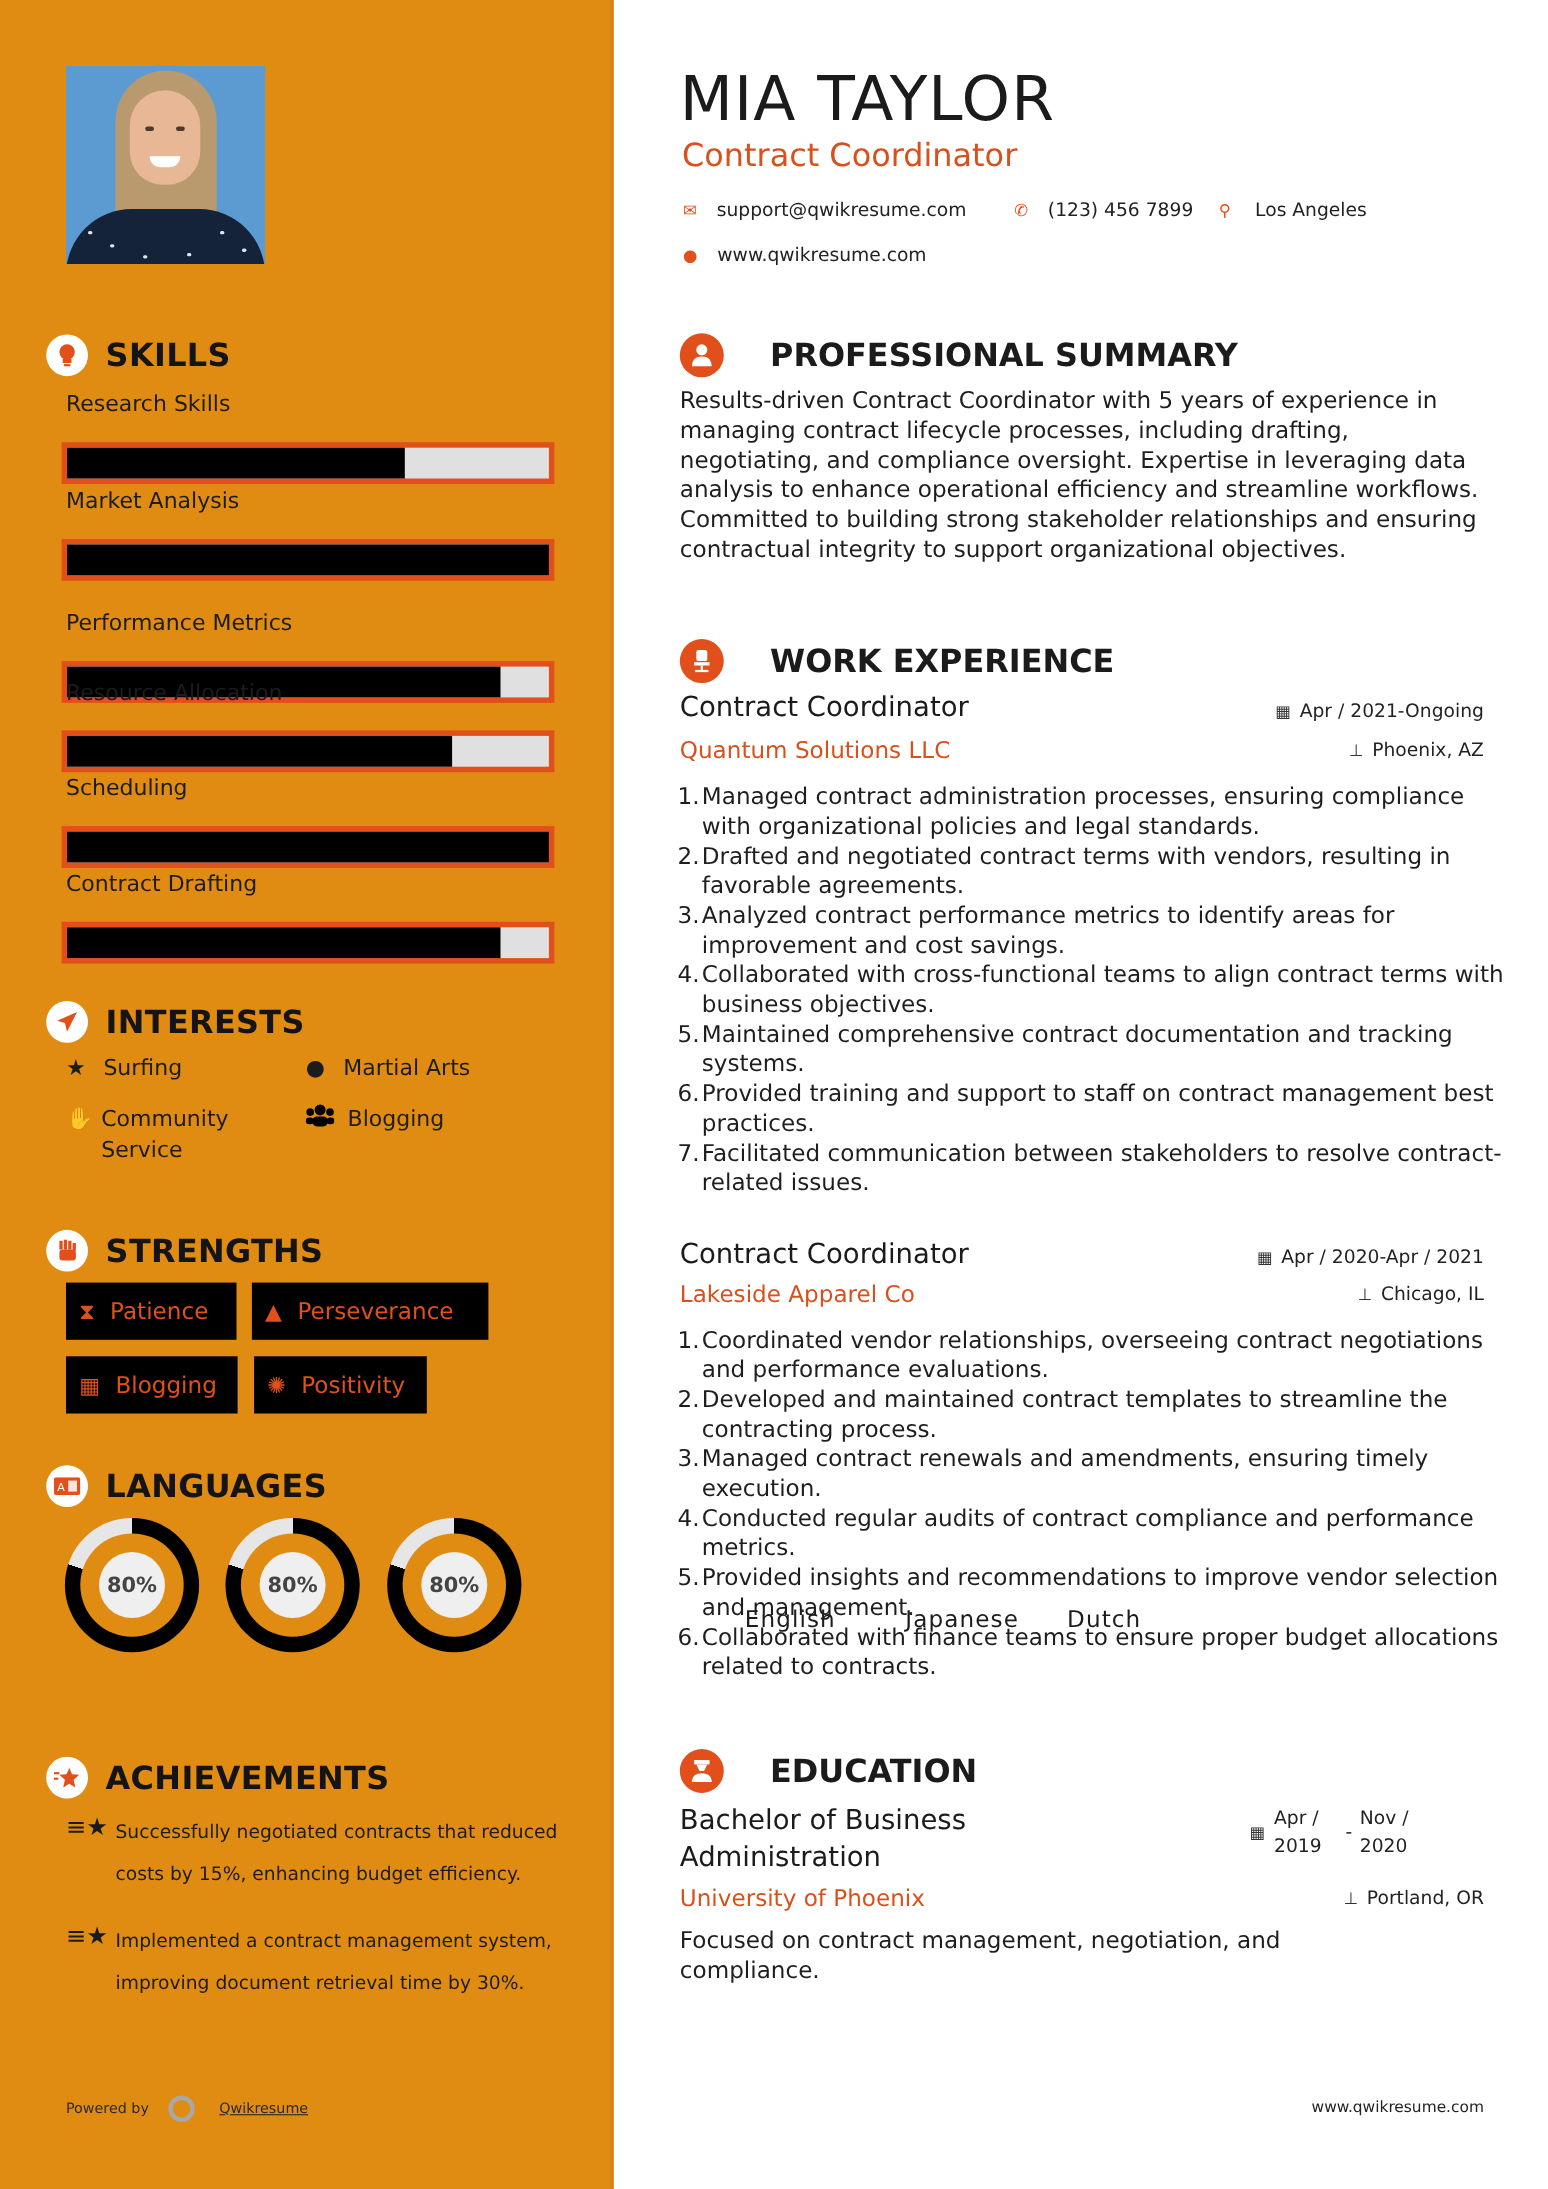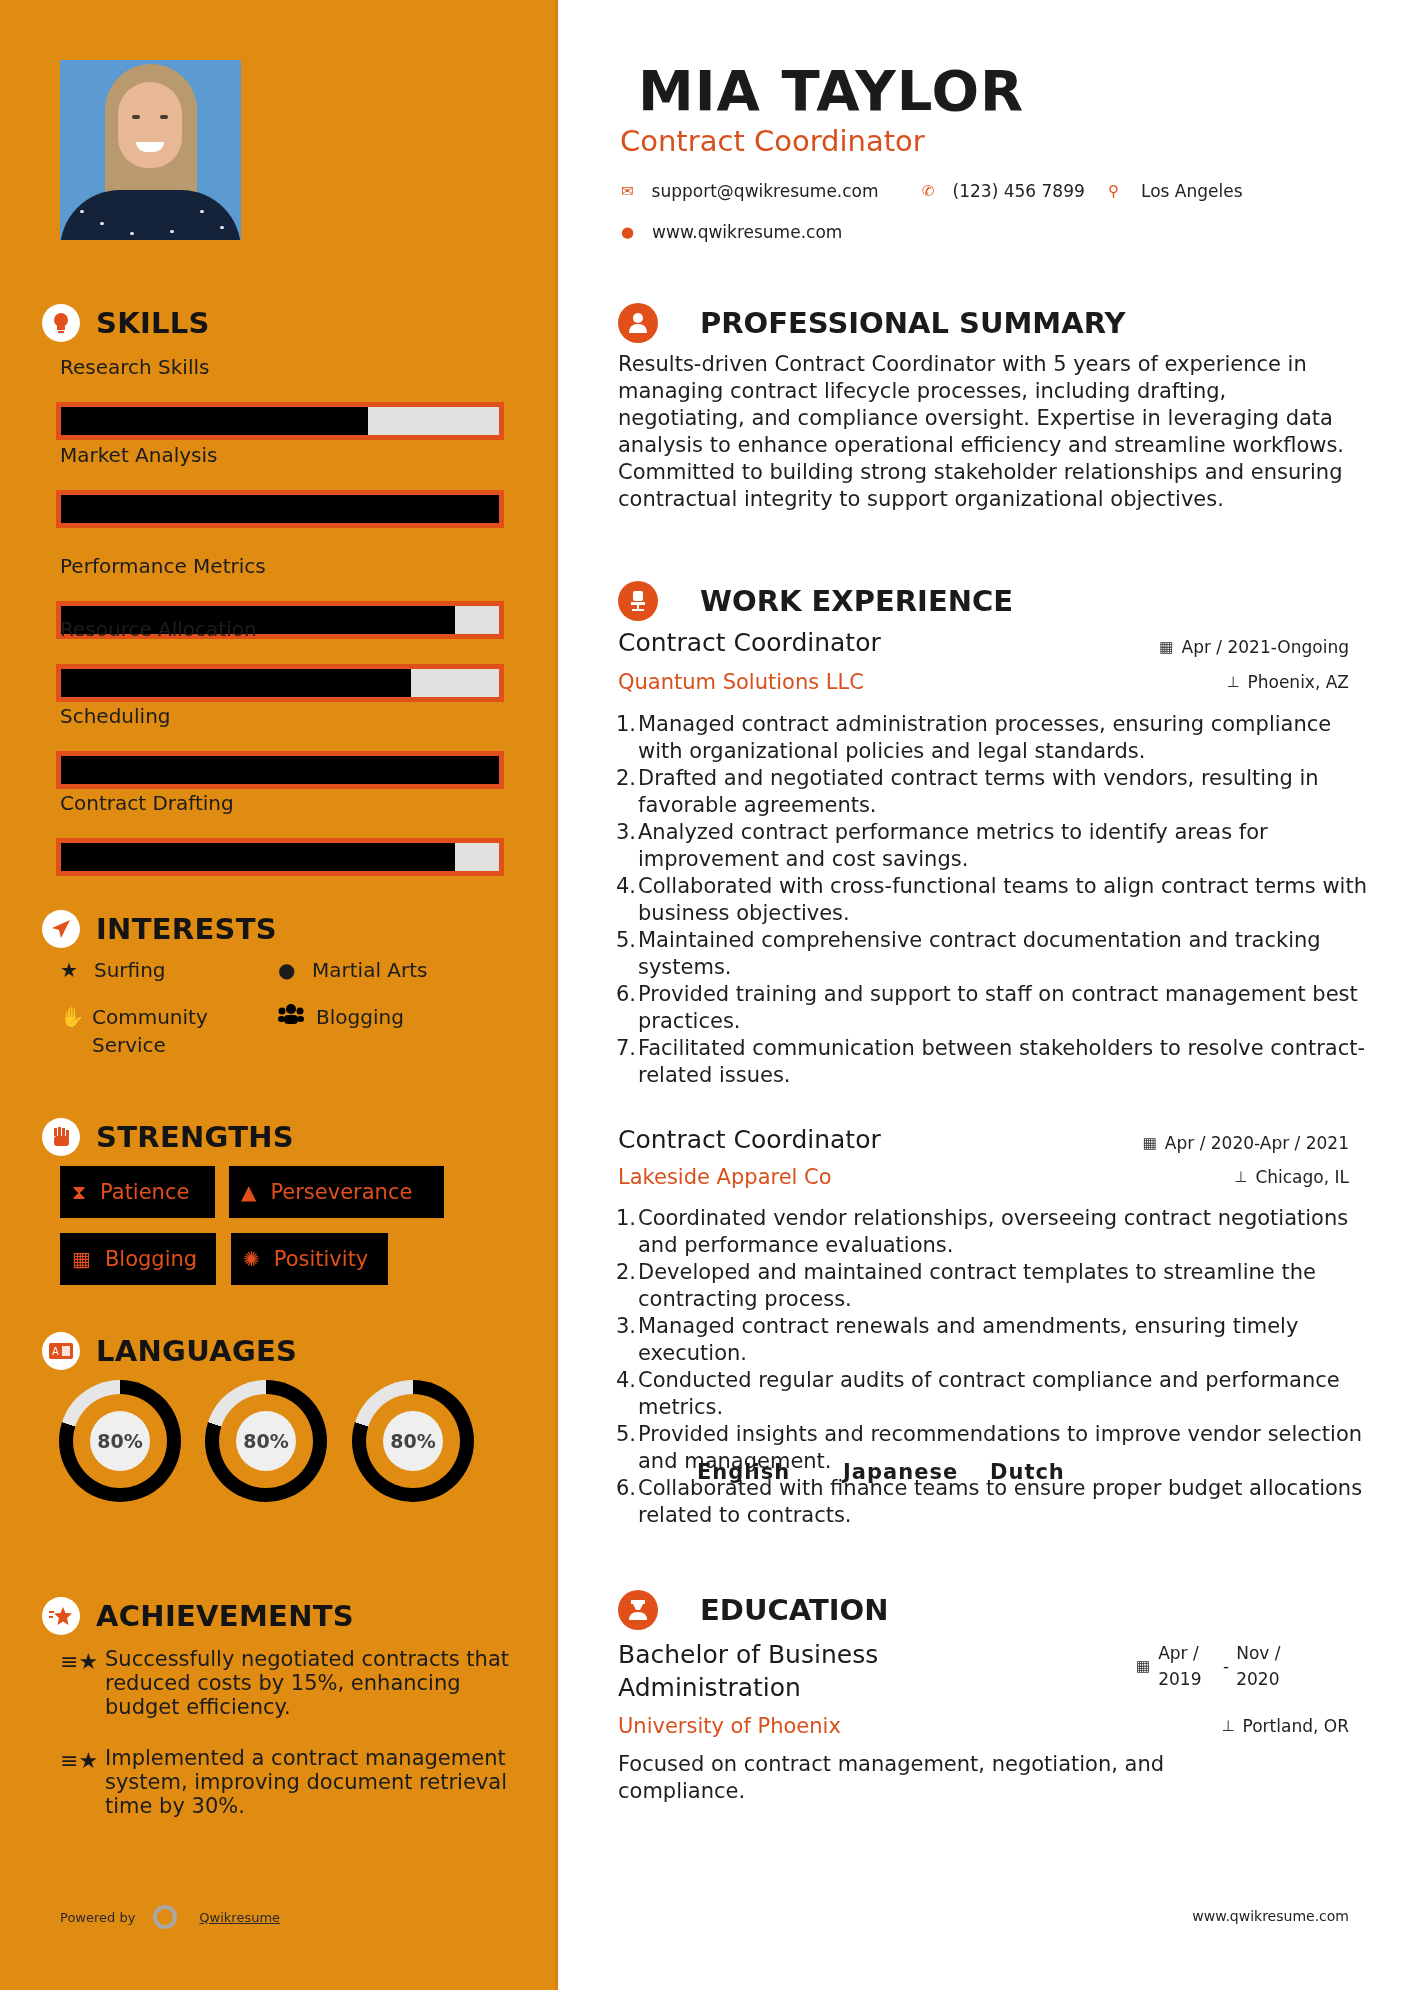--- a/index.html
+++ b/index.html
@@ -32,28 +32,28 @@
   .strength .si { margin-right: 14px; font-size: 20px; }
 
   .lang { position: absolute; width: 122px; text-align: center; }
   .ring { width: 122px; height: 122px; border-radius: 50%; position: relative; }
   .ring .hole { position: absolute; left: 14px; top: 14px; width: 94px; height: 94px; border-radius: 50%; background: #e08c12; }
   .ring .inner { position: absolute; left: 31px; top: 31px; width: 60px; height: 60px; border-radius: 50%; background: #efefef; display: flex; align-items: center; justify-content: center; font-weight: bold; font-size: 19px; color: #444; }
   .lang .name { margin-top: 22px; font-size: 21px; color: #1c1c1c; }
 
   .ach { position: absolute; left: 60px; width: 460px; display: flex; }
   .ach .ai { width: 45px; flex: none; font-size: 22px; padding-top: 2px; }
-  .ach .tx { font-size: 21px; line-height: 24px; color: #1c1c1c; }
+  .ach .tx { font-size: 17px; line-height: 38px; color: #1c1c1c; }
 
   .powered { position: absolute; left: 60px; top: 1905px; font-size: 13px; color: #2a2a2a; display: flex; align-items: center; }
   .powered .q { width: 24px; height: 24px; border: 4px solid #a8a8a8; border-radius: 50%; margin: 0 22px 0 18px; }
   .powered a { color: #2a2a2a; text-decoration: underline; }
 
   
-  .name { position: absolute; left: 638px; top: 58px; font-size: 56px; font-weight: bold; color: #1b1b1b; letter-spacing: 1px; }
+  .name { position: absolute; left: 618px; top: 58px; font-size: 56px; font-weight: normal; color: #1b1b1b; letter-spacing: 1px; }
   .role { position: absolute; left: 620px; top: 124px; font-size: 29px; color: #d8501c; }
   .contact { position: absolute; font-size: 17px; color: #222; display: flex; align-items: center; }
   .contact .ci { color: #e1501a; margin-right: 18px; font-size: 15px; }
   .r-head { position: absolute; left: 618px; display: flex; align-items: center; }
   .r-head .ic { width: 40px; height: 40px; border-radius: 50%; background: #e1501a; color: #fff; display: flex; align-items: center; justify-content: center; margin-right: 14px; }
   .r-head .t { font-size: 29px; font-weight: bold; color: #1b1b1b; margin-left: 28px; }
   .summary { position: absolute; left: 618px; top: 351px; width: 730px; font-size: 21px; line-height: 27px; color: #1e1e1e; }
 
   .job-title { position: absolute; left: 618px; font-size: 25px; color: #1b1b1b; }
   .job-co { position: absolute; left: 618px; font-size: 21px; color: #d8501c; }

